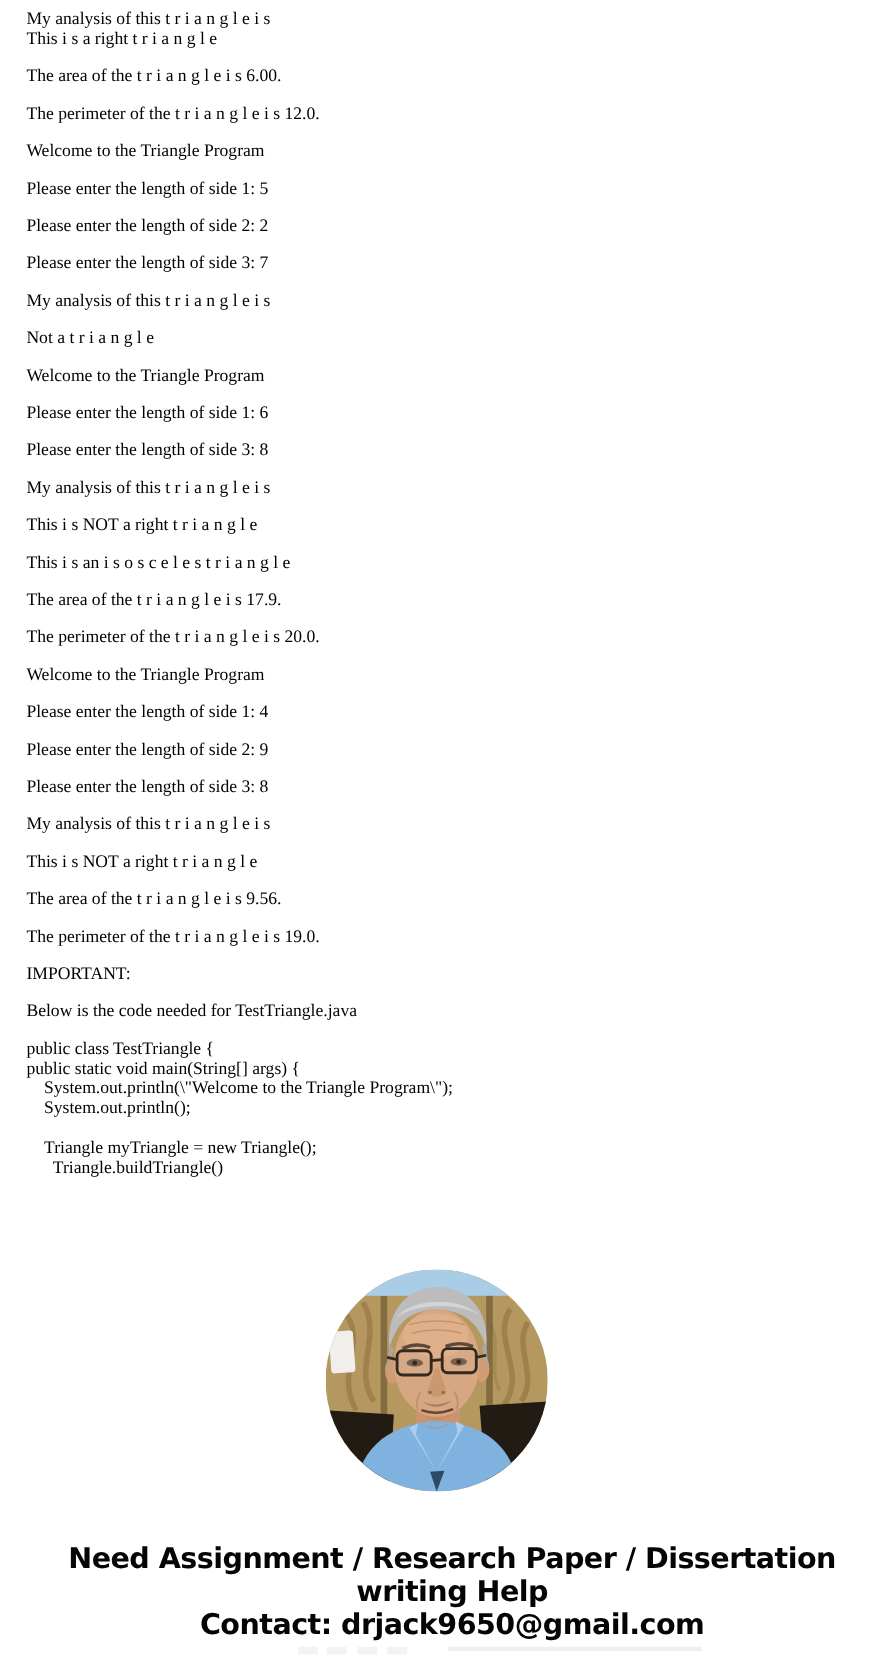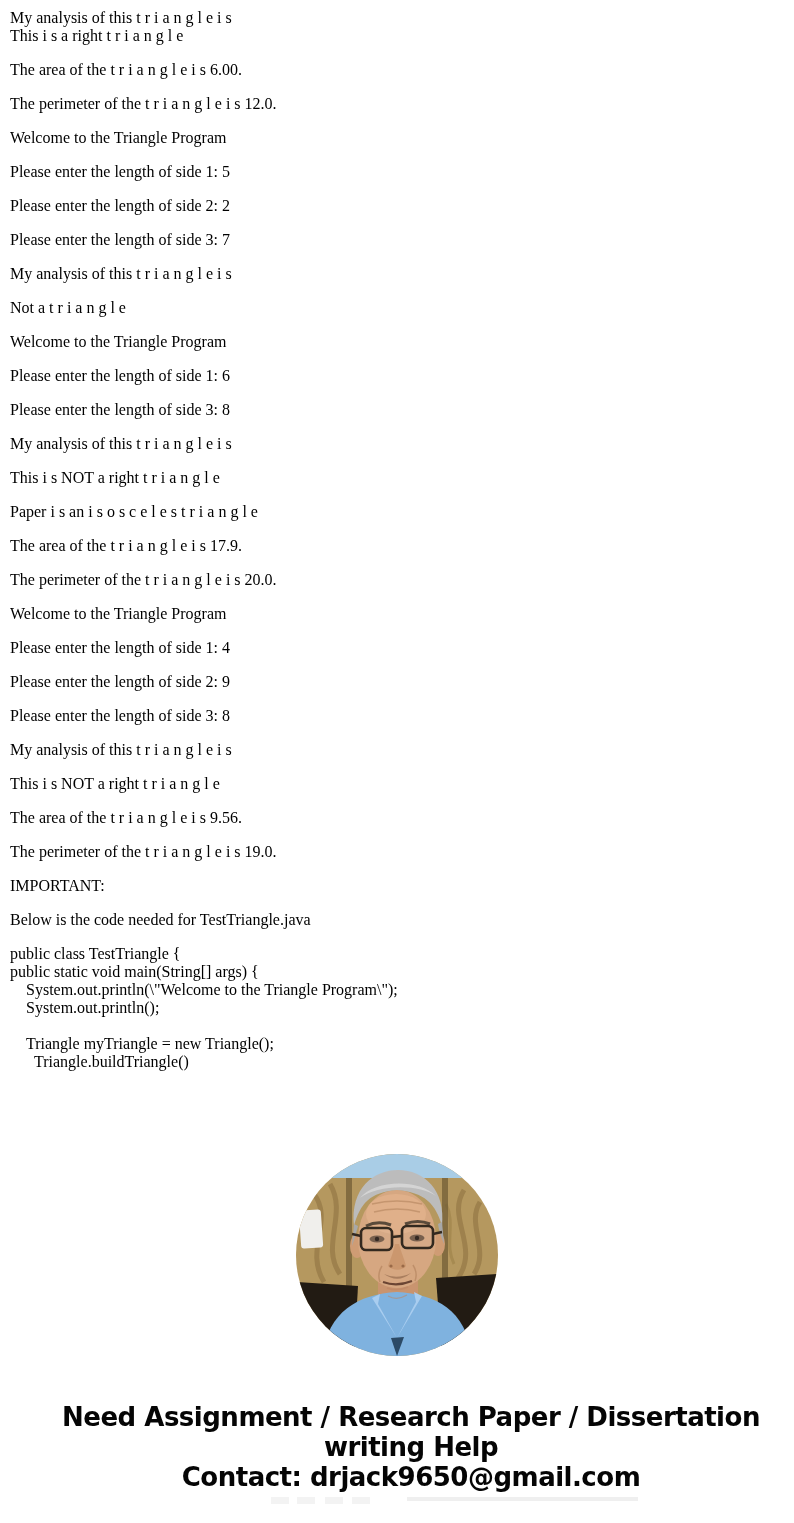--- a/index.html
+++ b/index.html
@@ -3,21 +3,21 @@
 <meta charset="utf-8">
 <style>
   html,body{margin:0;padding:0;}
   body{
     width:794px;height:1523px;position:relative;background:#ffffff;
     font-family:"Liberation Serif", serif;color:#000;overflow:hidden;
   }
   
   .doc{
     position:absolute;top:0;left:0;width:794px;height:1129px;
-    padding:9px 8px 0 10px;box-sizing:border-box;overflow:hidden;
+    padding:9px 8px 0 24px;box-sizing:border-box;overflow:hidden;
     font-size:16px;line-height:18px;
   }
   .doc p{margin:0 0 16px 0;}
   .doc .cl{display:block;min-height:18px;white-space:pre-wrap;}
   
   .avatar{
     position:absolute;left:296px;top:1154px;width:202px;height:202px;
     border-radius:50%;overflow:hidden;
   }
   .avatar svg{display:block;width:202px;height:202px;}
@@ -46,21 +46,21 @@
   <p>Please enter the length of side 1: 5</p>
   <p>Please enter the length of side 2: 2</p>
   <p>Please enter the length of side 3: 7</p>
   <p>My analysis of this t r i a n g l e i s</p>
   <p>Not a t r i a n g l e</p>
   <p>Welcome to the Triangle Program</p>
   <p>Please enter the length of side 1: 6</p>
   <p>Please enter the length of side 3: 8</p>
   <p>My analysis of this t r i a n g l e i s</p>
   <p>This i s NOT a right t r i a n g l e</p>
-  <p>Paper i s an i s o s c e l e s t r i a n g l e</p>
+  <p>This i s an i s o s c e l e s t r i a n g l e</p>
   <p>The area of the t r i a n g l e i s 17.9.</p>
   <p>The perimeter of the t r i a n g l e i s 20.0.</p>
   <p>Welcome to the Triangle Program</p>
   <p>Please enter the length of side 1: 4</p>
   <p>Please enter the length of side 2: 9</p>
   <p>Please enter the length of side 3: 8</p>
   <p>My analysis of this t r i a n g l e i s</p>
   <p>This i s NOT a right t r i a n g l e</p>
   <p>The area of the t r i a n g l e i s 9.56.</p>
   <p>The perimeter of the t r i a n g l e i s 19.0.</p>

